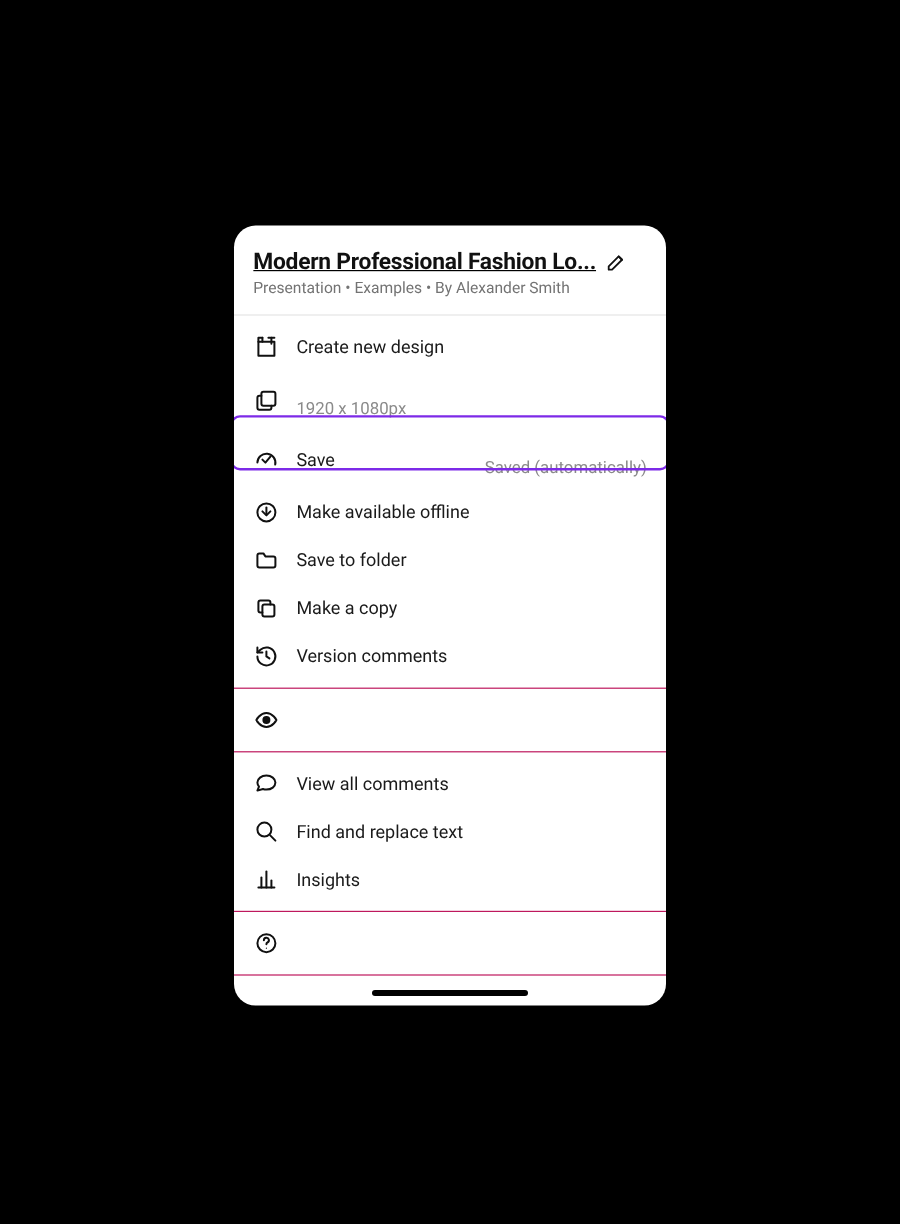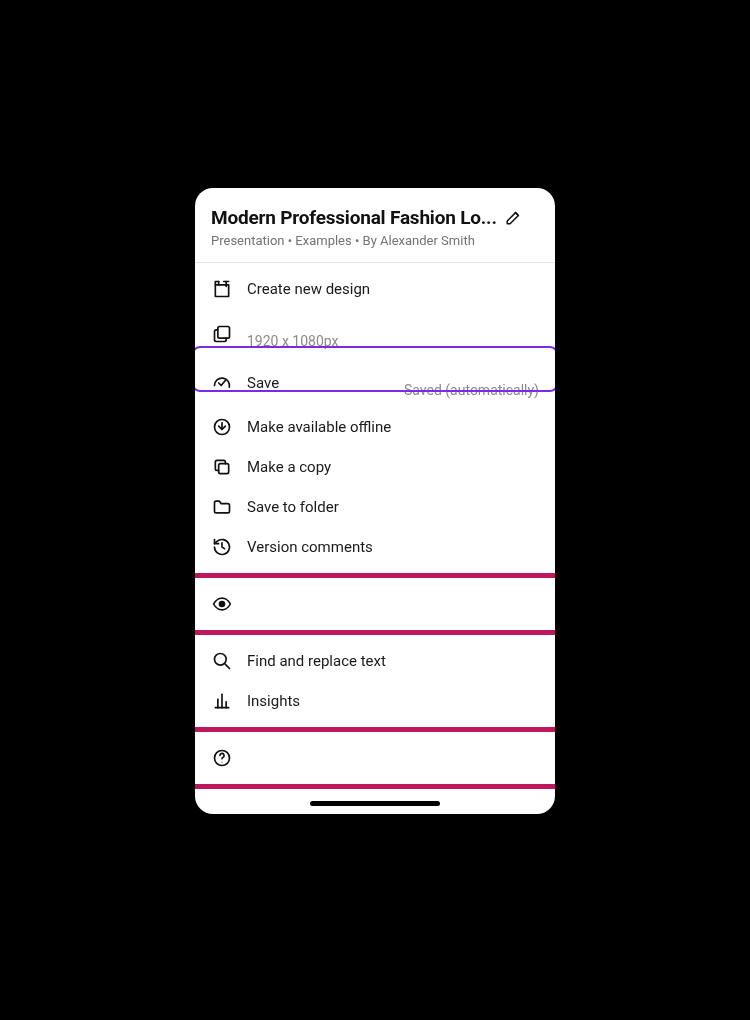--- a/index.html
+++ b/index.html
@@ -22,21 +22,23 @@
     position: relative;
     box-shadow: 0 0 0 1px rgba(0,0,0,0.05);
   }
   .header {
     padding: 18px 16px 14px 16px;
     border-bottom: 1px solid #e5e5e5;
     position: relative;
   }
   .title-row {
     display: flex;
+    align-items: center;
     gap: 6px;
+    text-decoration: underline;
   }
   .title {
     font-size: 19px;
     font-weight: 700;
     color: #111;
     white-space: nowrap;
     overflow: hidden;
     text-overflow: ellipsis;
     max-width: 296px;
     letter-spacing: -0.2px;
@@ -48,21 +50,21 @@
     display: inline-flex;
     align-items: center;
     justify-content: center;
   }
   .subtitle {
     margin-top: 4px;
     font-size: 13px;
     color: #737373;
   }
   .section {
-    border-bottom: 5px solid #be185d;
+    border-bottom: 1px solid #be185d;
     padding: 6px 0;
   }
   .section:last-of-type { border-bottom: none; }
   .item {
     display: flex;
     align-items: center;
     padding: 9px 16px;
     gap: 14px;
     cursor: pointer;
   }
@@ -157,33 +159,33 @@
           <circle cx="12" cy="12" r="9"></circle>
           <path d="M12 7v7"></path>
             <path d="M8 11l4 4 4-4"></path>
         </svg>
       </span>
       <span class="label">Make available offline</span>
     </div>
     <div class="item">
       <span class="icon">
         <svg width="20" height="20" viewBox="0 0 24 24" fill="none" stroke="#111" stroke-width="2" stroke-linecap="round" stroke-linejoin="round">
+          <path d="M3 7a2 2 0 0 1 2-2h4l2 3h8a2 2 0 0 1 2 2v7a2 2 0 0 1-2 2H5a2 2 0 0 1-2-2V7z"></path>
+        </svg>
+      </span>
+      <span class="label">Save to folder</span>
+    </div>
+    <div class="item">
+      <span class="icon">
+        <svg width="20" height="20" viewBox="0 0 24 24" fill="none" stroke="#111" stroke-width="2" stroke-linecap="round" stroke-linejoin="round">
           <rect x="8" y="8" width="12" height="12" rx="2"></rect>
           <path d="M16 8V6a2 2 0 0 0-2-2H6a2 2 0 0 0-2 2v8a2 2 0 0 0 2 2h2"></path>
         </svg>
       </span>
       <span class="label">Make a copy</span>
-    </div>
-    <div class="item">
-      <span class="icon">
-        <svg width="20" height="20" viewBox="0 0 24 24" fill="none" stroke="#111" stroke-width="2" stroke-linecap="round" stroke-linejoin="round">
-          <path d="M3 7a2 2 0 0 1 2-2h4l2 3h8a2 2 0 0 1 2 2v7a2 2 0 0 1-2 2H5a2 2 0 0 1-2-2V7z"></path>
-        </svg>
-      </span>
-      <span class="label">Save to folder</span>
     </div>
     <div class="item">
       <span class="icon">
         <svg width="20" height="20" viewBox="0 0 24 24" fill="none" stroke="#111" stroke-width="2" stroke-linecap="round" stroke-linejoin="round">
           <path d="M3 12a9 9 0 1 0 3-6.7L3 8"></path>
           <polyline points="3 3 3 8 8 8"></polyline>
           <path d="M12 7v5l3 2"></path>
         </svg>
       </span>
       <span class="label">Version comments</span>
@@ -196,20 +198,28 @@
       <span class="icon">
         <svg width="20" height="20" viewBox="0 0 24 24" fill="none" stroke="#111" stroke-width="2" stroke-linecap="round" stroke-linejoin="round">
           <path d="M2 12s3.5-7 10-7 10 7 10 7-3.5 7-10 7S2 12 2 12z"></path>
           <circle cx="12" cy="12" r="3" fill="#111"></circle>
         </svg>
       </span>
     </div>
   </div>
 
   <div class="section">
+    <div class="item">
+      <span class="icon">
+        <svg width="20" height="20" viewBox="0 0 24 24" fill="none" stroke="#111" stroke-width="2" stroke-linecap="round" stroke-linejoin="round">
+          <path d="M21 11c0 4-4 7-9 7-1.2 0-2.4-.2-3.4-.6L3 19l1.6-4C3.6 13.8 3 12.5 3 11c0-4 4-7 9-7s9 3 9 7z"></path>
+        </svg>
+      </span>
+      <span class="label">View all comments</span>
+    </div>
     <div class="item">
       <span class="icon">
         <svg width="20" height="20" viewBox="0 0 24 24" fill="none" stroke="#111" stroke-width="2" stroke-linecap="round" stroke-linejoin="round">
           <circle cx="10" cy="10" r="7"></circle>
           <path d="M21 21l-5.2-5.2"></path>
         </svg>
       </span>
       <span class="label">Find and replace text</span>
     </div>
     <div class="item">

